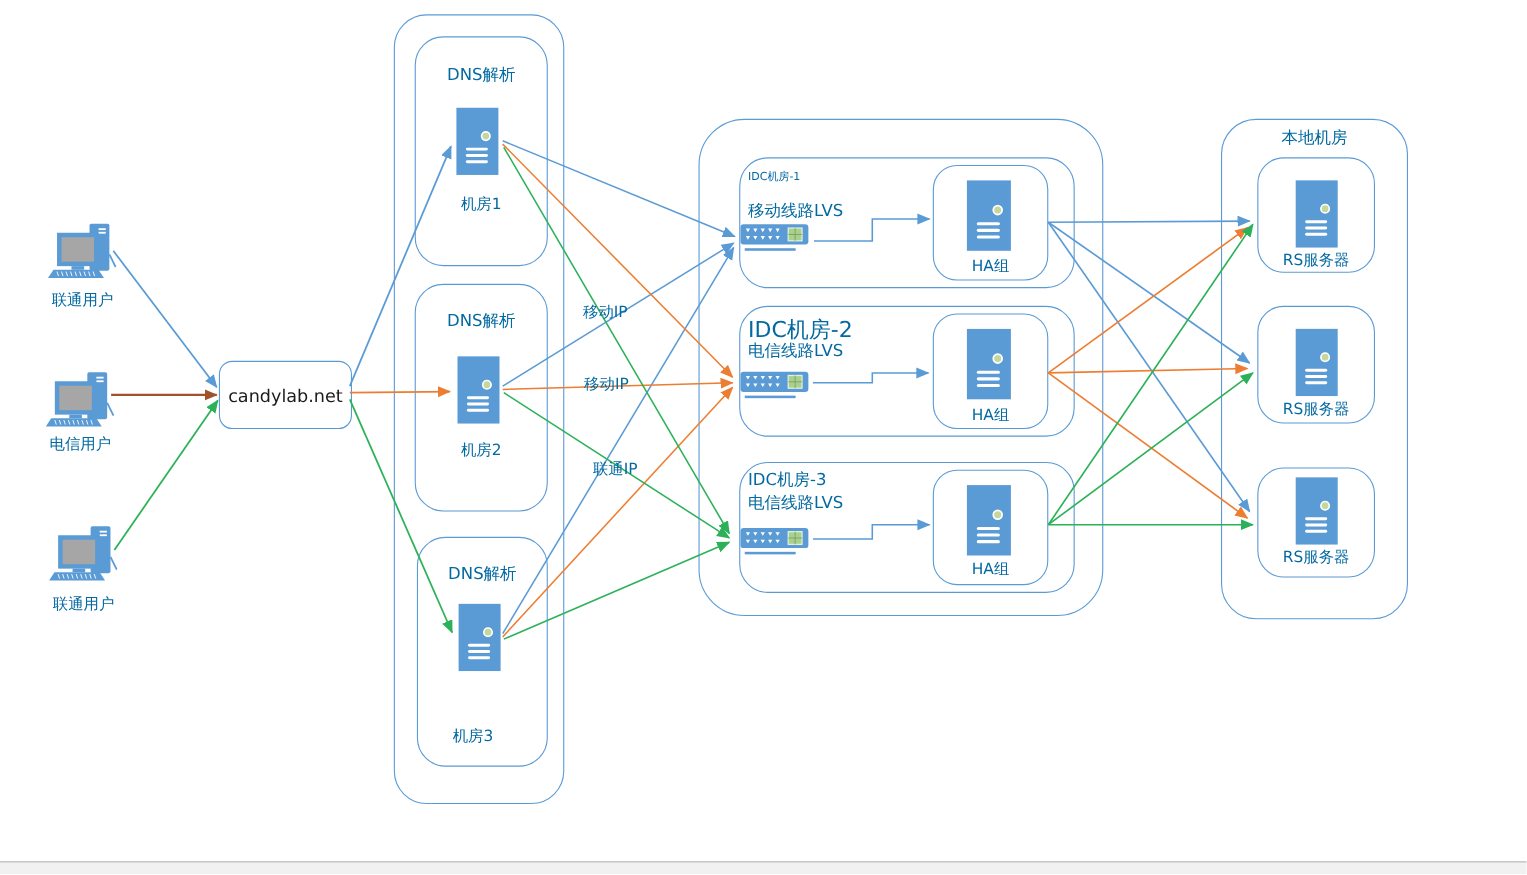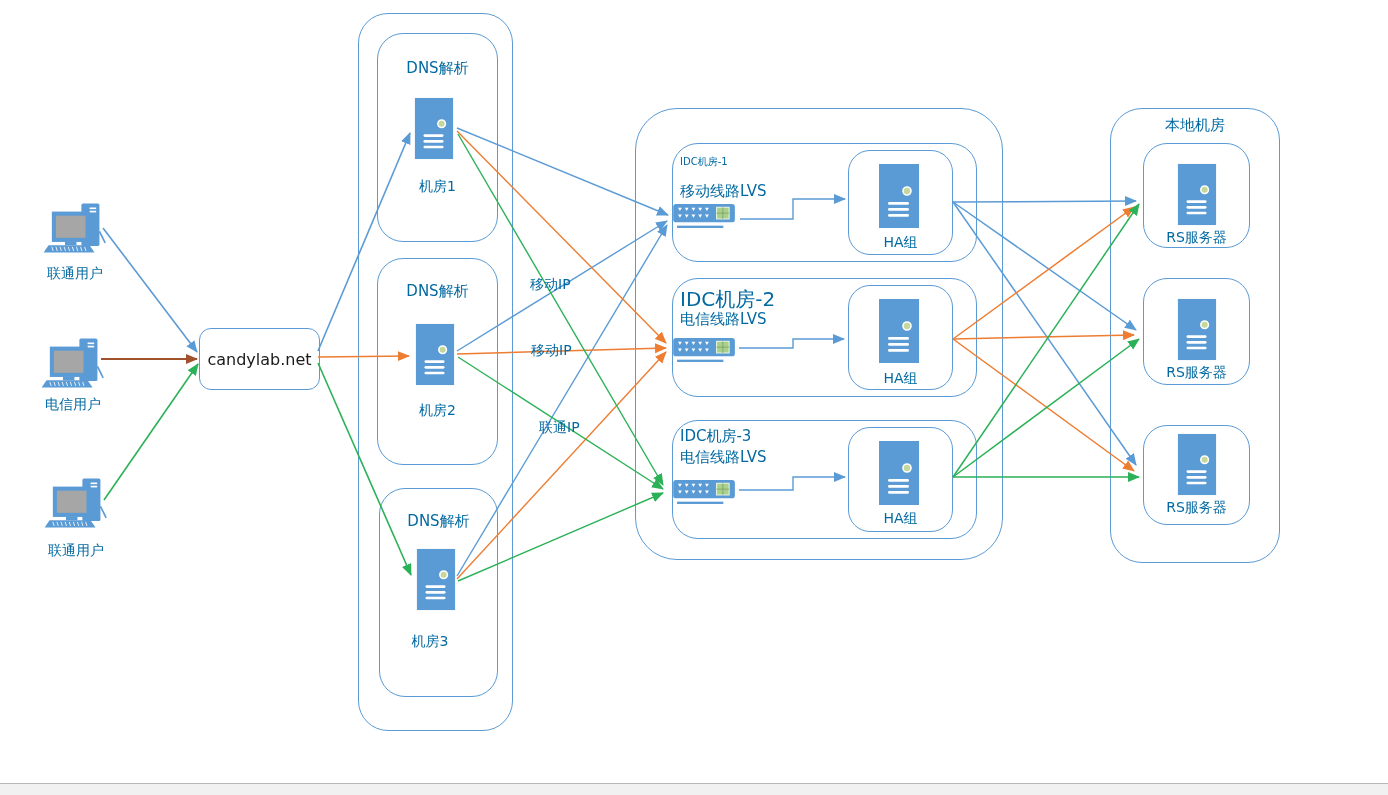--- a/index.html
+++ b/index.html
@@ -202,21 +202,21 @@
 
   <div class="lbl center" style="left:25px;top:265px;width:100px;">联通用户</div>
   <div class="lbl center" style="left:23px;top:396px;width:100px;">电信用户</div>
   <div class="lbl center" style="left:26px;top:542px;width:100px;">联通用户</div>
 
   <div class="lbl center" style="left:377px;top:59px;width:121px;font-size:15px;">DNS解析</div>
   <div class="lbl center" style="left:377px;top:178px;width:121px;">机房1</div>
   <div class="lbl center" style="left:377px;top:282px;width:121px;font-size:15px;">DNS解析</div>
   <div class="lbl center" style="left:377px;top:402px;width:121px;">机房2</div>
   <div class="lbl center" style="left:379px;top:512px;width:119px;font-size:15px;">DNS解析</div>
-  <div class="lbl center" style="left:379px;top:633px;width:102px;">机房3</div>
+  <div class="lbl center" style="left:379px;top:662px;width:102px;">机房3</div>
 
   <div class="lbl" style="left:530px;top:276px;">移动IP</div>
   <div class="lbl" style="left:531px;top:342px;">移动IP</div>
   <div class="lbl" style="left:539px;top:419px;">联通IP</div>
 
 
   <div class="lbl" style="left:680px;top:156px;font-size:10px;">IDC机房-1</div>
   <div class="lbl" style="left:680px;top:182px;font-size:15px;text-align:right;">移动线路LVS</div>
   <div class="lbl" style="left:680px;top:287px;font-size:20px;">IDC机房-2</div>
   <div class="lbl" style="left:680px;top:310px;font-size:15px;">电信线路LVS</div>

